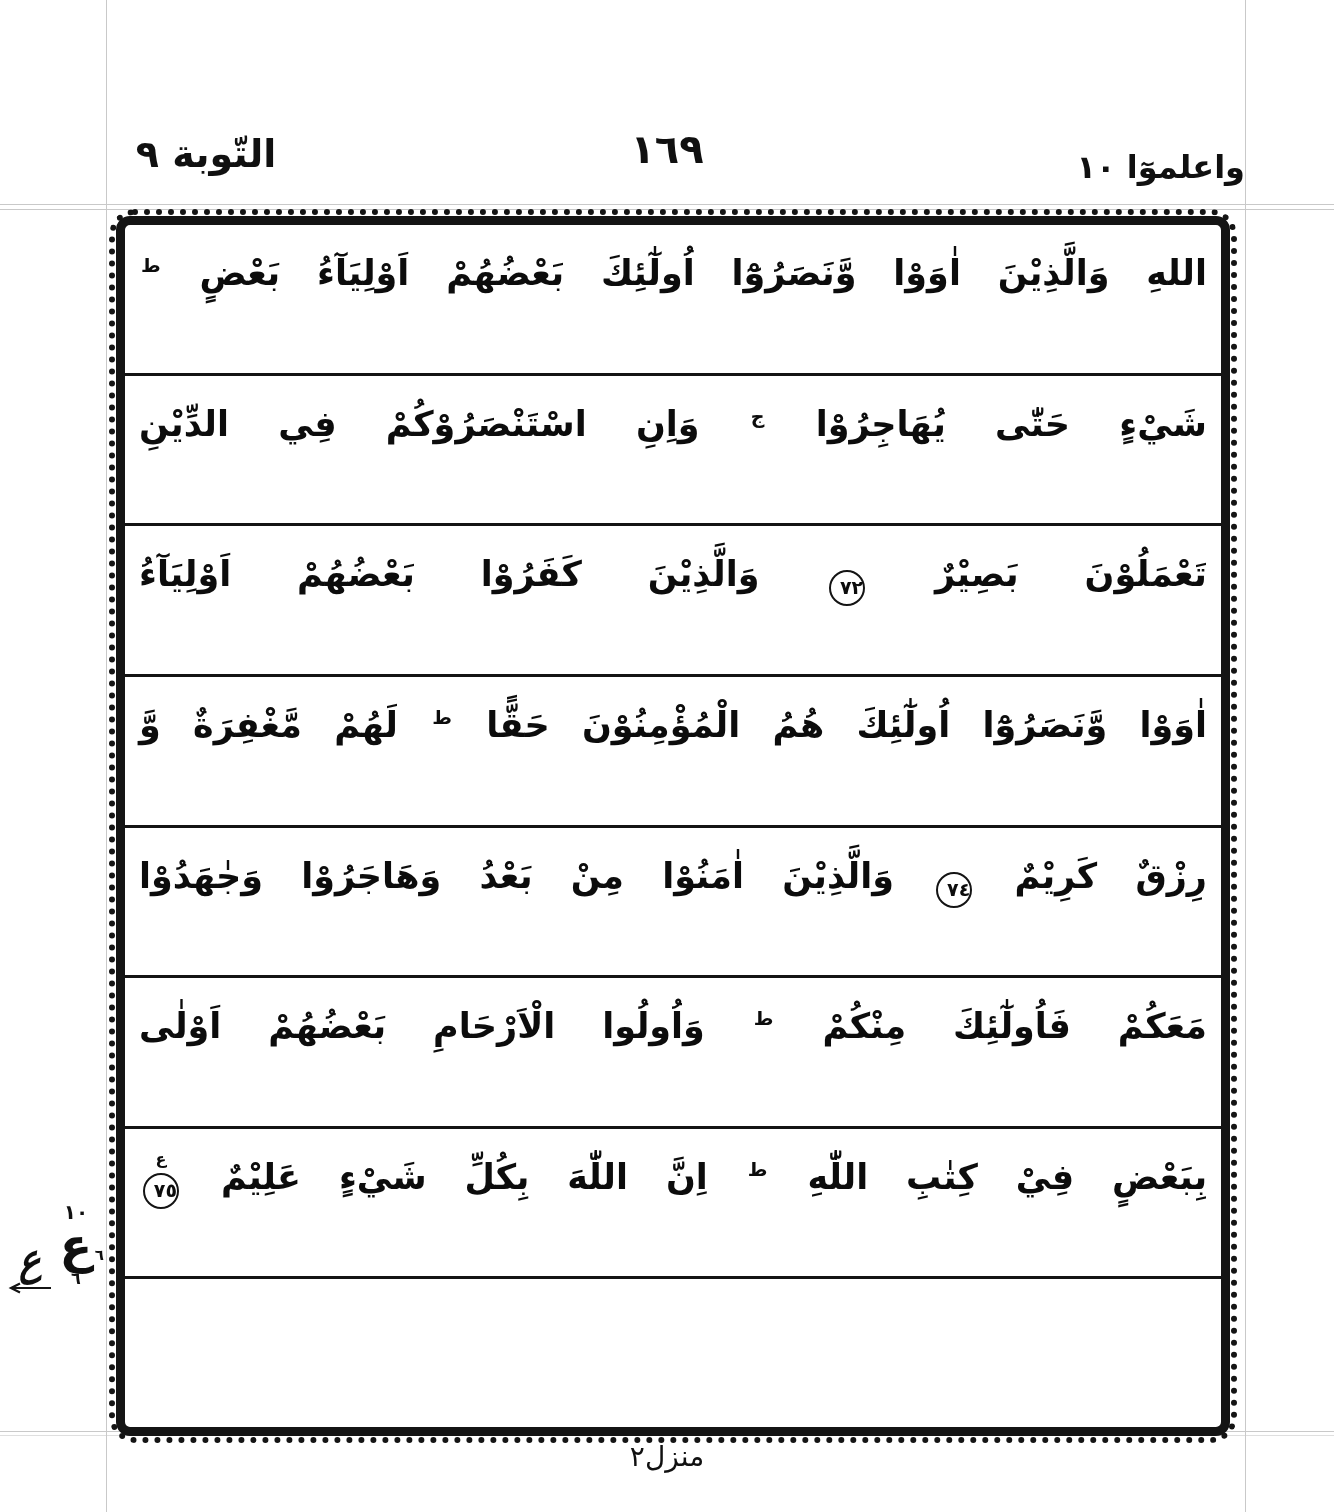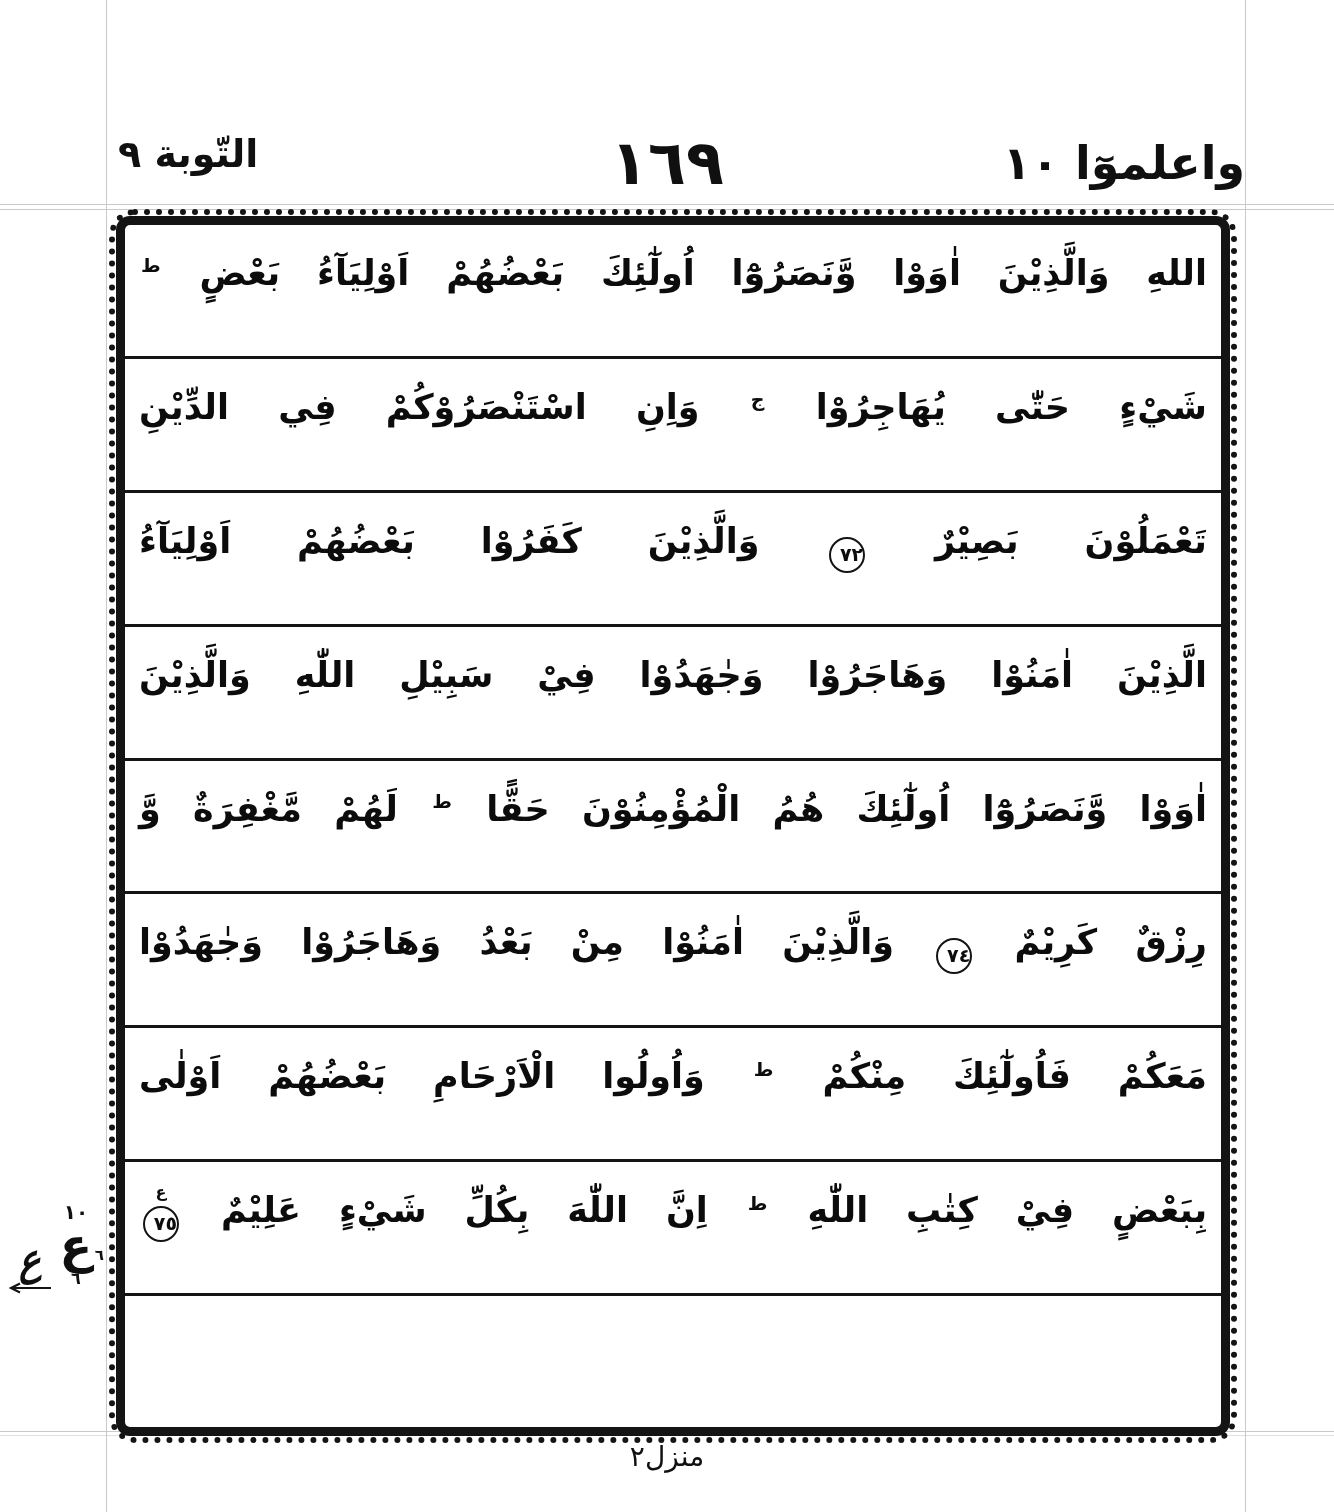--- a/index.html
+++ b/index.html
@@ -16,23 +16,23 @@
   .gv.left { left:106px; }
   .gv.right { left:1245px; }
   .gh { height:1px; left:0; width:1334px; }
   .gh.t1 { top:204px; }
   .gh.t2 { top:209px; }
   .gh.b1 { top:1431px; }
   .gh.b2 { top:1435px; opacity:.6; }
 
   
   .hdr-item { position:absolute; font-weight:bold; white-space:nowrap; }
-  .surah-title  { left:118px; top:132px; width:176px; font-size:38px; text-align:left; }
-  .page-number  { left:50%; transform:translateX(-50%); top:126px; font-size:62px; letter-spacing:3px; }
-  .juz-title    { right:89px; top:136px; font-size:46px; }
+  .surah-title  { left:118px; top:132px; width:176px; font-size:38px; text-align:center; }
+  .page-number  { left:50%; transform:translateX(-50%); top:126px; font-size:40px; letter-spacing:3px; }
+  .juz-title    { right:89px; top:148px; font-size:32px; }
 
   
   .frame {
     position:absolute; left:116px; top:216px; width:1114px; height:1220px;
     box-sizing:border-box; border:9px solid #141414; border-radius:14px; background:#fff;
   }
   .frame::before {
     content:""; position:absolute; inset:-16px;
     border:6px dotted #141414; border-radius:26px; pointer-events:none;
   }
@@ -87,23 +87,20 @@
       <div class="row">
         <div class="rowtext" dir="rtl"><span>اللهِ وَالَّذِيْنَ اٰوَوْا وَّنَصَرُوْٓا اُولٰٓئِكَ بَعْضُهُمْ اَوْلِيَآءُ بَعْضٍ</span> <span class="waqf">ط</span></div>
       </div>
       <div class="row">
         <div class="rowtext" dir="rtl"><span>شَيْءٍ حَتّٰى يُهَاجِرُوْا</span> <span class="waqf">ج</span> <span>وَاِنِ اسْتَنْصَرُوْكُمْ فِي الدِّيْنِ</span></div>
       </div>
       <div class="row">
         <div class="rowtext" dir="rtl"><span>تَعْمَلُوْنَ بَصِيْرٌ</span> <span class="ayah">٧٢</span> <span>وَالَّذِيْنَ كَفَرُوْا بَعْضُهُمْ اَوْلِيَآءُ</span></div>
       </div>
       <div class="row">
-        <div class="rowtext" dir="rtl"><span>الَّذِيْنَ اٰمَنُوْا وَهَاجَرُوْا وَجٰهَدُوْا فِيْ سَبِيْلِ اللّٰهِ وَالَّذِيْنَ</span></div>
-      </div>
-      <div class="row">
         <div class="rowtext" dir="rtl"><span>اٰوَوْا وَّنَصَرُوْٓا اُولٰٓئِكَ هُمُ الْمُؤْمِنُوْنَ حَقًّا</span> <span class="waqf">ط</span> <span>لَهُمْ مَّغْفِرَةٌ وَّ</span></div>
       </div>
       <div class="row">
         <div class="rowtext" dir="rtl"><span>رِزْقٌ كَرِيْمٌ</span> <span class="ayah">٧٤</span> <span>وَالَّذِيْنَ اٰمَنُوْا مِنْ بَعْدُ وَهَاجَرُوْا وَجٰهَدُوْا</span></div>
       </div>
       <div class="row">
         <div class="rowtext" dir="rtl"><span>مَعَكُمْ فَاُولٰٓئِكَ مِنْكُمْ</span> <span class="waqf">ط</span> <span>وَاُولُوا الْاَرْحَامِ بَعْضُهُمْ اَوْلٰى</span></div>
       </div>
       <div class="row">
         <div class="rowtext" dir="rtl"><span>بِبَعْضٍ فِيْ كِتٰبِ اللّٰهِ</span> <span class="waqf">ط</span> <span>اِنَّ اللّٰهَ بِكُلِّ شَيْءٍ عَلِيْمٌ</span> <span class="ayah">٧٥<span class="ruku-sign">ع</span></span></div>

